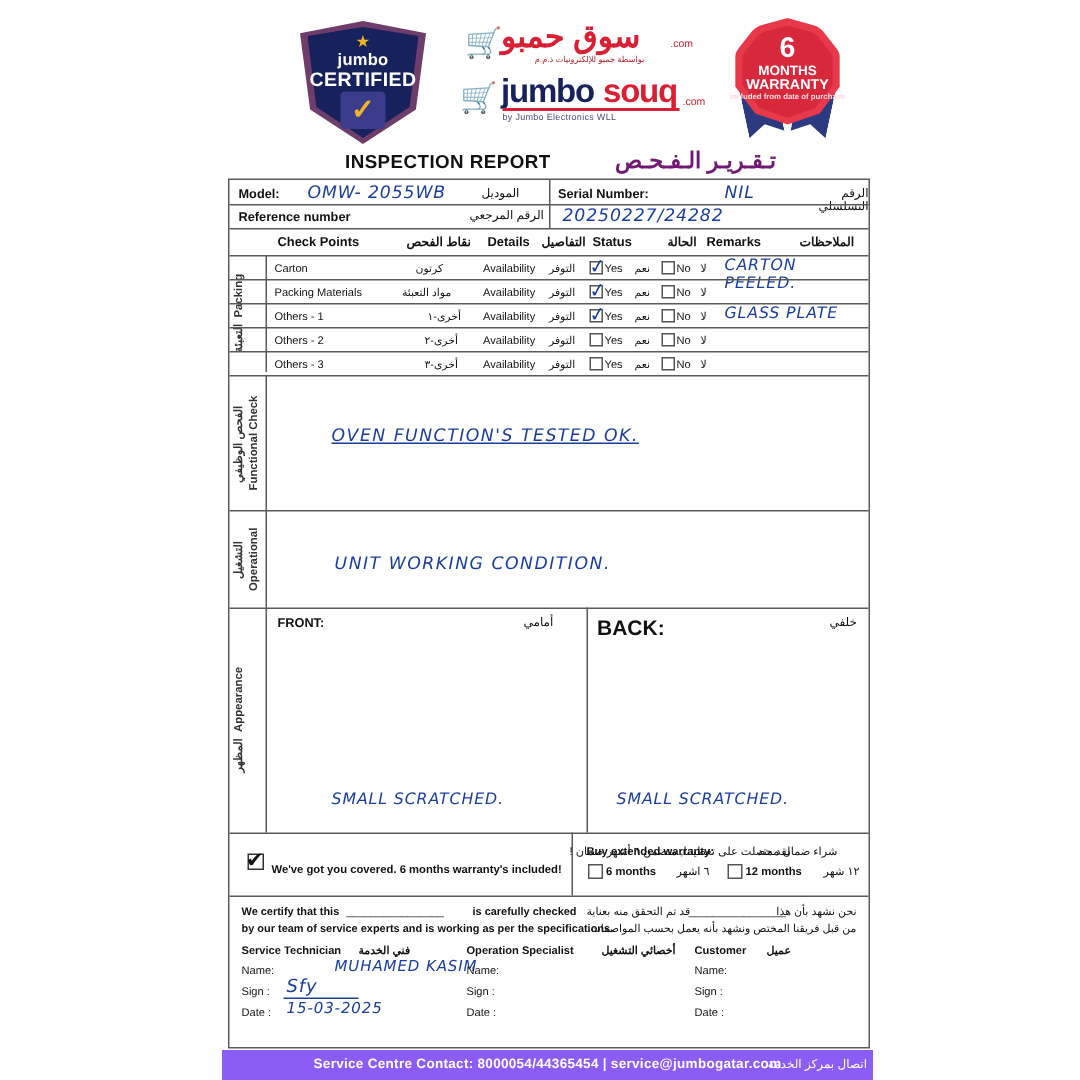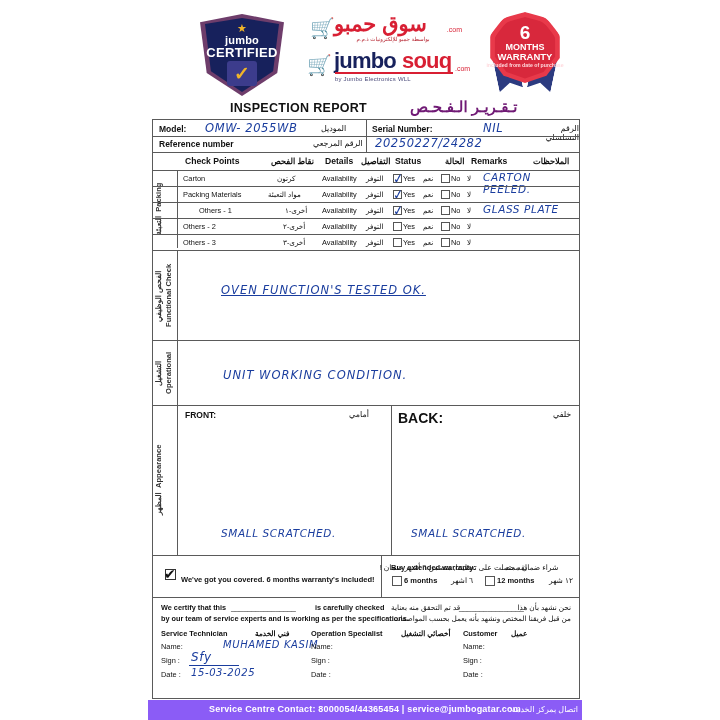--- a/index.html
+++ b/index.html
@@ -212,21 +212,21 @@
     <div class="cbx" style="left:240px;top:70px;"></div>
     <div class="tick" style="left:240px;top:71px;">✓</div>
     <div class="cell" style="left:250px;top:70px;">Yes</div>
     <div class="cell-ar" style="left:270px;top:70px;">نعم</div>
     <div class="cbx" style="left:288px;top:70px;"></div>
     <div class="cell" style="left:298px;top:70px;">No</div>
     <div class="cell-ar" style="left:314px;top:70px;">لا</div>
     <div class="hand" style="position:absolute;left:330px;top:67px;"></div>
     <div class="row-line" style="top:82px;"></div>
 
-    <div class="cell" style="left:30px;top:86px;margin-left:16px;">Others - 1</div>
+    <div class="cell" style="left:30px;top:86px;">Others - 1</div>
     <div class="cell-ar" style="left:132px;top:86px;">أخرى-١</div>
     <div class="cell" style="left:169px;top:86px;">Availability</div>
     <div class="cell-ar" style="left:213px;top:86px;">التوفر</div>
     <div class="cbx" style="left:240px;top:86px;"></div>
     <div class="tick" style="left:240px;top:87px;">✓</div>
     <div class="cell" style="left:250px;top:86px;">Yes</div>
     <div class="cell-ar" style="left:270px;top:86px;">نعم</div>
     <div class="cbx" style="left:288px;top:86px;"></div>
     <div class="cell" style="left:298px;top:86px;">No</div>
     <div class="cell-ar" style="left:314px;top:86px;">لا</div>
@@ -314,21 +314,21 @@
     <div class="cert" style="left:78px;top:483px;font-weight:normal;">________________</div>
     <div class="cert" style="left:162px;top:483px;">is carefully checked</div>
     <div class="cert" style="left:8px;top:494px;">by our team of service experts and is working as per the specifications.</div>
 
     <div class="cert-ar" style="right:8px;top:483px;">نحن نشهد بأن هذا</div>
     <div class="cert-ar" style="left:306px;top:483px;">________________</div>
     <div class="cert-ar" style="left:238px;top:483px;">قد تم التحقق منه بعناية</div>
     <div class="cert-ar" style="right:8px;top:494px;">من قبل فريقنا المختص ونشهد بأنه يعمل بحسب المواصفات.</div>
 
     <div class="sigl" style="left:8px;top:509px;">Service Technician</div>
-    <div class="cert-ar" style="left:86px;top:509px;font-weight:bold;margin-left:16px;">فني الخدمة</div>
+    <div class="cert-ar" style="left:86px;top:509px;font-weight:bold;">فني الخدمة</div>
 
     <div class="sigl" style="left:158px;top:509px;">Operation Specialist</div>
     <div class="cert-ar" style="left:248px;top:509px;font-weight:bold;">أخصائي التشغيل</div>
 
     <div class="sigl" style="left:310px;top:509px;">Customer</div>
     <div class="cert-ar" style="left:358px;top:509px;font-weight:bold;">عميل</div>
 
     <div class="signm" style="left:8px;top:522px;">Name:</div>
     <div class="hand" style="position:absolute;left:38px;top:519px;font-size:10px;margin-left:32px;">MUHAMED KASIM</div>
     <div class="signm" style="left:8px;top:536px;">Sign  :</div>

